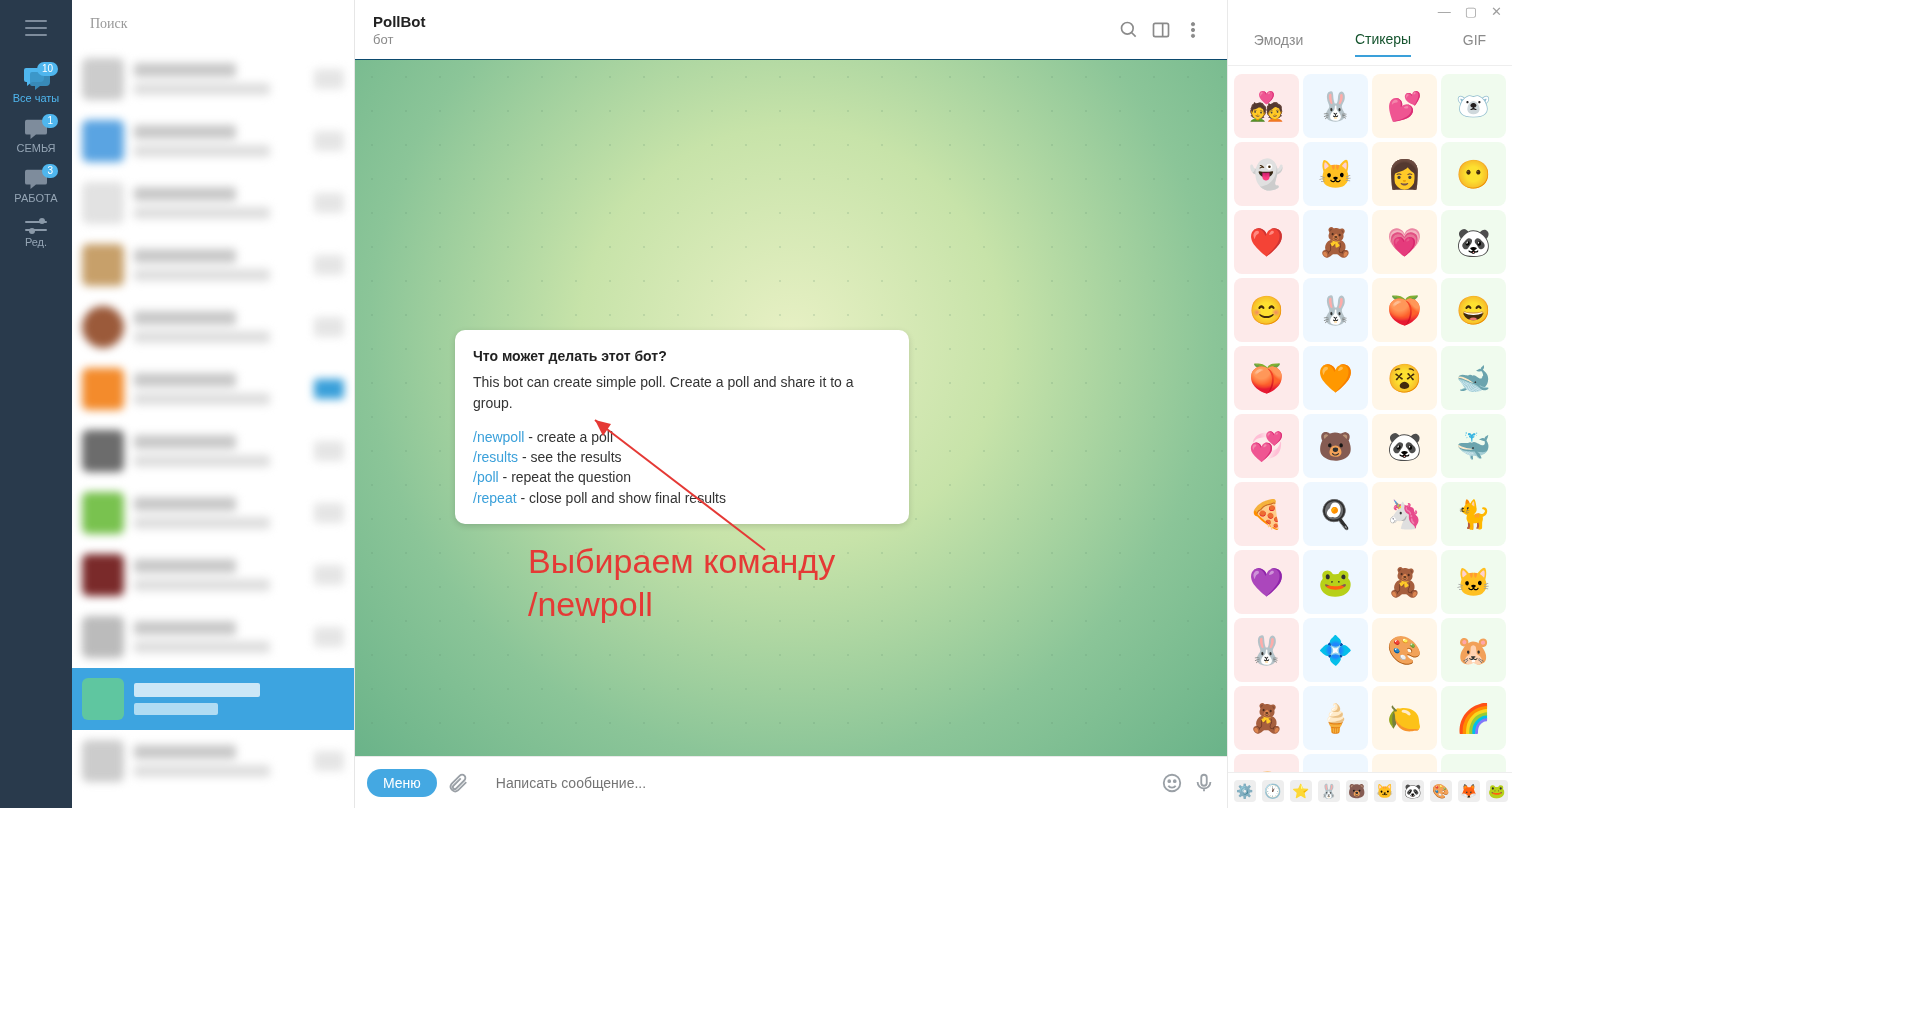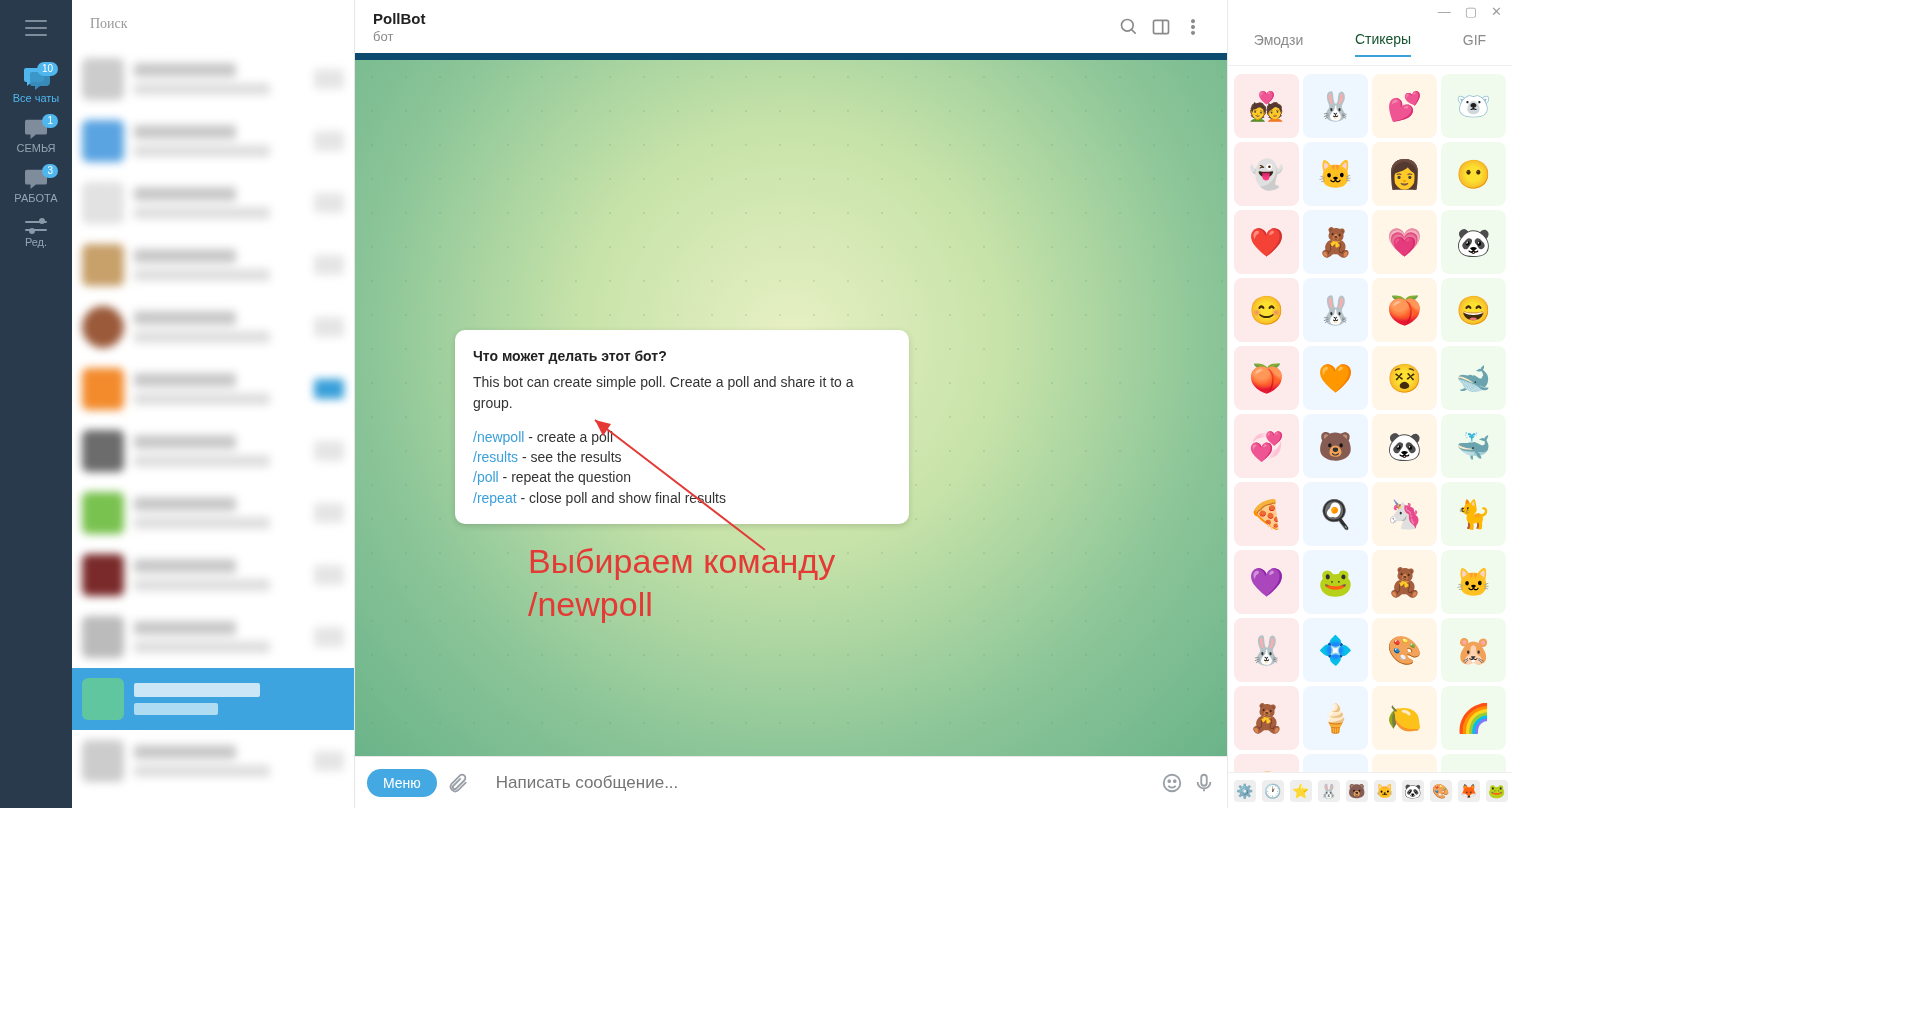--- a/index.html
+++ b/index.html
@@ -29,39 +29,39 @@
 .chatrow .av{width:42px;height:42px;border-radius:6px;background:#ccc;flex-shrink:0;}
 .chatrow .txt{flex:1;overflow:hidden;}
 .chatrow .txt .t1{height:14px;background:#c8c8c8;border-radius:2px;margin-bottom:6px;width:60%;}
 .chatrow .txt .t2{height:12px;background:#dedede;border-radius:2px;width:80%;}
 .chatrow .meta{width:30px;height:20px;background:#e5e5e5;border-radius:3px;}
 .chatrow.sel .txt .t1{background:#cbe7f7;}
 .chatrow.sel .txt .t2{background:#b0dcf3;}
 .chatrow.sel .av{background:#5fc6a0;}
 
 .main{flex:1;display:flex;flex-direction:column;min-width:0;}
-.mainhdr{height:60px;border-bottom:7px solid #0c4a6e;display:flex;align-items:center;padding:0 18px;justify-content:space-between;}
+.mainhdr{height:60px;border-bottom:1px solid #0c4a6e;display:flex;align-items:center;padding:0 18px;justify-content:space-between;}
 .mainhdr .title{flex:1;}
 .mainhdr .title .l1{font-size:15px;font-weight:600;color:#222;}
 .mainhdr .title .l2{font-size:13px;color:#8a8a8a;margin-top:2px;}
 .mainhdr .ic{width:32px;height:32px;display:flex;align-items:center;justify-content:center;color:#8a8a8a;cursor:pointer;}
 .mainhdr .ic svg{stroke:#8a8a8a;}
 .chatarea{flex:1;position:relative;overflow:hidden;background:radial-gradient(circle at 50% 40%,#e7f0c4 0%,#c7e3a9 35%,#8bc598 70%,#6ab389 100%);}
 .chatarea::before{content:"";position:absolute;inset:0;opacity:.18;background-image:radial-gradient(circle,#5a8a6a 1px,transparent 1px);background-size:34px 34px;}
 .botcard{position:absolute;left:100px;top:270px;width:454px;background:#fff;border-radius:10px;box-shadow:0 2px 6px rgba(0,0,0,.15);padding:16px 18px;font-size:14px;line-height:1.45;color:#333;}
 .botcard .hdr{font-weight:600;margin-bottom:6px;color:#222;}
 .botcard .desc{margin-bottom:14px;color:#333;}
 .botcard a{color:#3aa0da;text-decoration:none;}
 .annot{position:absolute;left:173px;top:480px;color:#e53935;font-size:34px;line-height:1.25;font-family:Arial;white-space:pre;}
 .arrow{position:absolute;pointer-events:none;}
 
 .inputbar{height:52px;border-top:1px solid #e9e9e9;display:flex;align-items:center;gap:10px;padding:0 12px;background:#fff;}
 .menubtn{background:#44a8e2;color:#fff;border:none;border-radius:16px;padding:6px 16px;font-size:14px;cursor:pointer;}
 .inputbar .ic{color:#9aa0a6;display:flex;align-items:center;cursor:pointer;}
-.inputbar input{flex:1;border:none;outline:none;font-size:17px;color:#0f172a;padding-left:17px;}
+.inputbar input{flex:1;border:none;outline:none;font-size:14px;color:#0f172a;padding-left:17px;}
 
 .stickerpan{width:285px;border-left:1px solid #e9e9e9;display:flex;flex-direction:column;position:relative;}
 .winctrl{height:22px;display:flex;justify-content:flex-end;align-items:center;gap:14px;padding-right:10px;color:#9e9e9e;font-size:13px;}
 .winctrl span{cursor:pointer;}
 .stabs{height:44px;display:flex;align-items:center;justify-content:space-around;font-size:14px;color:#8a8a8a;border-bottom:1px solid #eee;}
 .stabs .t{cursor:pointer;padding-bottom:8px;}
 .stabs .t.active{color:#14532d;border-bottom:2px solid #3aa0da;}
 .sgrid{flex:1;overflow:hidden;padding:8px 6px;display:grid;grid-template-columns:repeat(4,1fr);grid-auto-rows:64px;gap:4px;}
 .sgrid .s{background:#f6f6f6;border-radius:8px;display:flex;align-items:center;justify-content:center;font-size:28px;cursor:pointer;overflow:hidden;}
 .sgrid .s.c1{background:#fdeaea;}

